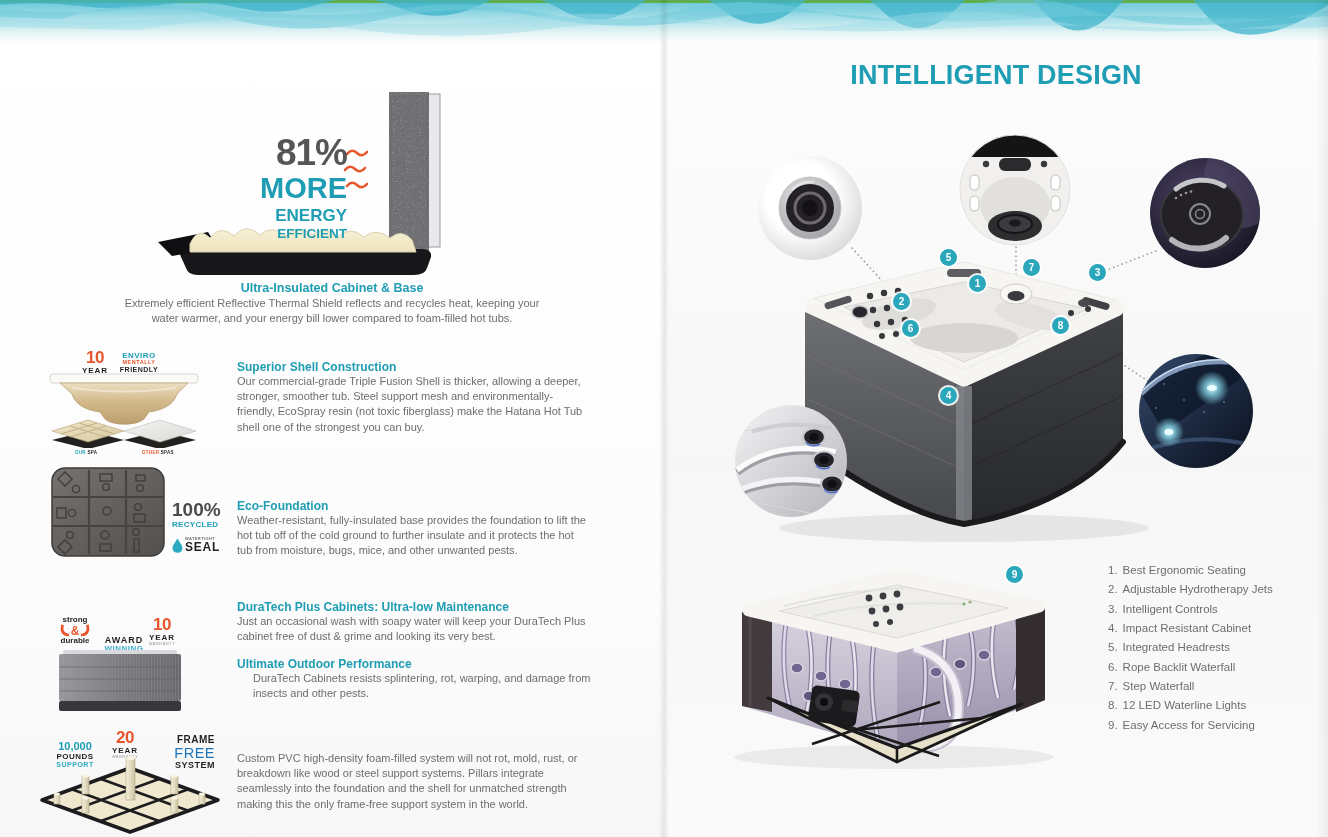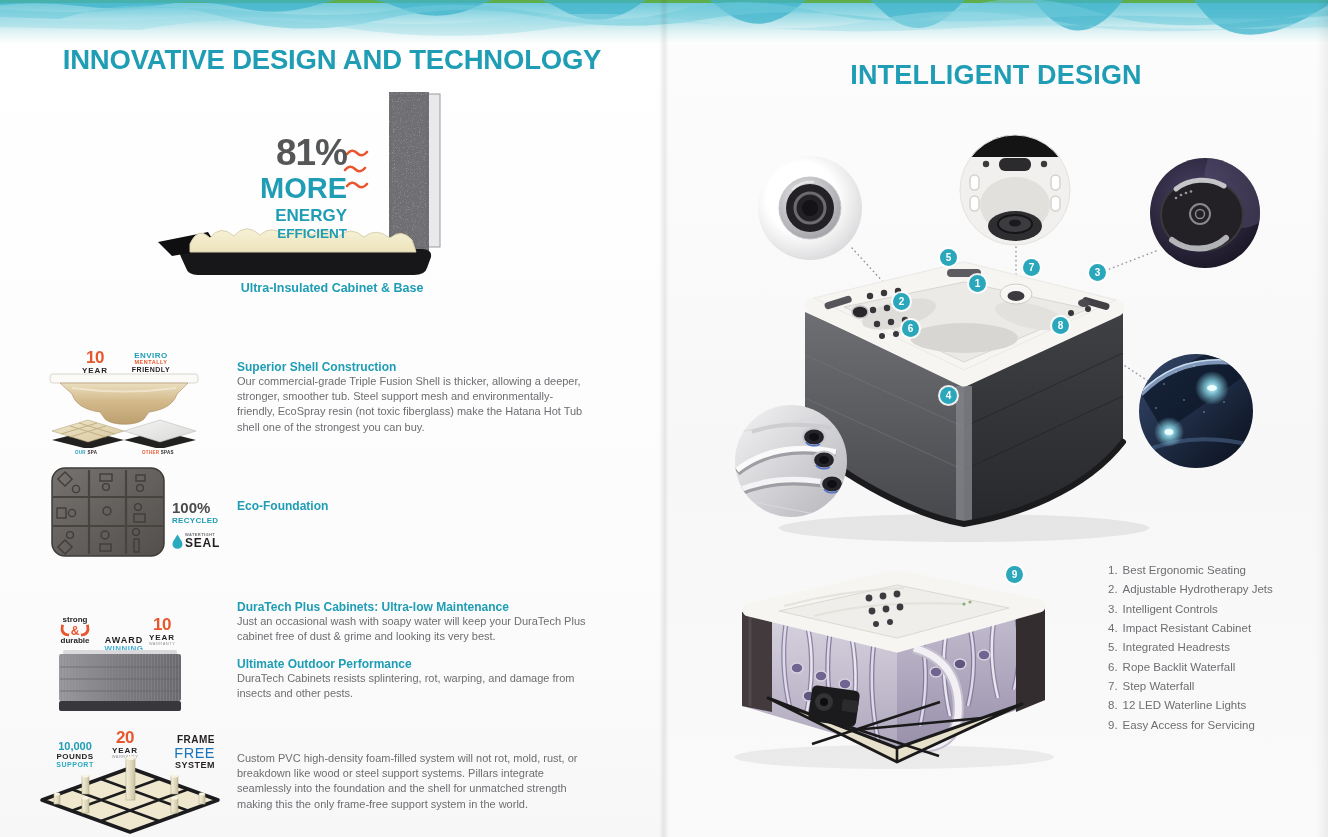--- a/index.html
+++ b/index.html
@@ -53,21 +53,21 @@
   .b-award2{font-weight:bold;color:#45AFD0;font-size:8px;letter-spacing:0.5px;}
   .b-pounds1{font-weight:bold;color:#1E9DB4;font-size:11px;}
   .b-pounds2{font-weight:bold;color:#231F20;font-size:8px;letter-spacing:0.5px;}
   .b-pounds3{font-weight:bold;color:#2AA9BF;font-size:7px;letter-spacing:0.5px;}
   .b-frame1{font-weight:bold;color:#231F20;font-size:10px;letter-spacing:0.5px;}
   .b-frame2{font-weight:normal;color:#1B75BC;font-size:14.5px;letter-spacing:0.5px;}
   .b-frame3{font-weight:bold;color:#231F20;font-size:9px;letter-spacing:0.5px;}
 
   
   .eco-col{left:172px;top:500px;width:56px;text-align:left;line-height:1;}
-  .eco-100{font-size:15px;font-weight:bold;color:#4B4B4D;}
+  .eco-100{font-size:19px;font-weight:bold;color:#4B4B4D;}
   .eco-rec{font-size:8px;font-weight:bold;color:#1E9DB4;letter-spacing:0.3px;margin-top:2px;}
   .seal-row{display:flex;align-items:center;margin-top:8px;}
   .seal-col{margin-left:2px;line-height:1;}
   .seal-small{font-size:4px;font-weight:bold;color:#6D6E71;letter-spacing:0.4px;}
   .seal-big{font-size:12px;font-weight:bold;color:#231F20;letter-spacing:0.8px;}
 
   .spa-label{position:absolute;font-size:4.5px;font-weight:bold;letter-spacing:0.3px;}
   .lbl-teal{color:#1E9DB4;} .lbl-orange{color:#E8562D;} .lbl-dark{color:#231F20;}
 
   
@@ -92,21 +92,20 @@
     <svg width="1328" height="44">
       <path d="M0,5 Q40,1 80,6 T160,5 T240,8 T320,4 T400,8 T480,5 T560,9 T640,4 T720,8 T800,5 T880,9 T960,5 T1040,8 T1120,4 T1200,8 T1328,5 L1328,0 L0,0 Z" fill="#3fb3cb" opacity="0.75"></path>
       <path d="M0,9 Q60,15 120,10 T260,12 T400,9 T540,13 T680,10 T820,12 T960,9 T1100,13 T1328,10 L1328,16 Q1260,21 1180,17 T1020,19 T860,16 T700,20 T540,17 T380,20 T220,16 T60,19 L0,17 Z" fill="#6fcbdb" opacity="0.55"></path>
       <path d="M0,18 Q80,24 160,19 T340,21 T520,18 T700,22 T880,19 T1060,22 T1328,19 L1328,27 Q1240,31 1140,27 T940,29 T740,26 T540,30 T340,27 T140,30 L0,27 Z" fill="#9cdbe6" opacity="0.45"></path>
     </svg>
   </div>
 
   <div class="abs seam"></div>
   <div class="abs edge-right"></div>
 
-  <div class="abs title title-left">INNOVATIVE DESIGN AND TECHNOLOGY</div>
 
   <div class="abs" style="left:150px;top:92px;width:310px;height:188px;">
     <svg width="310" height="188" viewBox="0 0 310 188">
       <defs>
         <filter id="grain" x="-5%" y="-5%" width="110%" height="110%">
           <feTurbulence type="fractalNoise" baseFrequency="0.85" numOctaves="2" stitchTiles="stitch"></feTurbulence>
           <feColorMatrix type="matrix" values="0 0 0 0 0.16  0 0 0 0 0.16  0 0 0 0 0.17  0.7 0.7 0.7 0 0"></feColorMatrix>
         </filter>
         <linearGradient id="gFoam" x1="0" y1="0" x2="0" y2="1">
           <stop offset="0" stop-color="#F7F1D6"></stop>
@@ -133,27 +132,28 @@
       <path d="M40,160 L40,152 Q48,134 60,146 Q70,132 84,144 Q96,130 110,143 Q122,132 136,144 Q148,131 162,143 Q174,133 188,145 Q200,133 214,145 Q226,135 240,146 Q252,136 262,148 L266,160 Z" fill="url(#gFoam)" stroke="#d9d2b0" stroke-width="1"></path>
     </svg>
   </div>
   <div class="abs hero-stat">
     <div class="stat-value">81%</div>
     <div class="stat-l1">MORE</div>
     <div class="stat-l2">ENERGY</div>
     <div class="stat-l3">EFFICIENT</div>
   </div>
   <div class="abs h-teal center" style="left:0;top:281px;width:664px;">Ultra-Insulated Cabinet &amp; Base</div>
+  <div class="abs body-txt center" style="left:112px;top:296px;width:440px;">Extremely efficient Reflective Thermal Shield reflects and recycles heat, keeping your water warmer, and your energy bill lower compared to foam-filled hot tubs.</div>
 
   <div class="badge" style="left:72px;top:349px;width:46px;">
     <div class="b-num">10</div>
     <div class="b-year">YEAR</div>
     <div class="b-warr">WARRANTY</div>
   </div>
-  <div class="badge" style="left:124px;top:352px;width:54px;">
+  <div class="badge" style="left:112px;top:352px;width:54px;">
     <div class="b-enviro1">ENVIRO</div>
     <div class="b-enviro2">MENTALLY</div>
     <div class="b-enviro3">FRIENDLY</div>
   </div>
   <div class="abs" style="left:48px;top:368px;width:152px;height:80px;">
     <svg width="152" height="80" viewBox="0 0 152 80">
       <defs>
         <linearGradient id="gTan" x1="0" y1="0" x2="0" y2="1">
           <stop offset="0" stop-color="#EBDFC0"></stop>
             <stop offset="0.45" stop-color="#D3B98B"></stop>
@@ -228,20 +228,21 @@
       <svg width="11" height="15" viewBox="0 0 11 15">
         <path d="M5.5,0.5 C7.5,4 10.5,7.5 10.5,10.2 A5,4.5 0 0 1 0.5,10.2 C0.5,7.5 3.5,4 5.5,0.5 Z" fill="#2AA9BF"></path>
       </svg>
       <div class="seal-col">
         <div class="seal-small">WATERTIGHT</div>
         <div class="seal-big">SEAL</div>
       </div>
     </div>
   </div>
   <div class="abs h-teal" style="left:237px;top:499px;width:360px;font-size:12px;">Eco-Foundation</div>
+  <div class="abs body-txt" style="left:237px;top:513px;width:352px;">Weather-resistant, fully-insulated base provides the foundation to lift the hot tub off of the cold ground to further insulate and it protects the hot tub from moisture, bugs, mice, and other unwanted pests.</div>
 
   <div class="badge" style="left:53px;top:616px;width:44px;">
     <div class="b-strong">strong</div>
     <div class="arms">
       <span class="hook hook-l"></span>
         <span class="amp">&amp;</span>
         <span class="hook hook-r"></span>
     </div>
     <div class="b-strong">durable</div>
   </div>
@@ -270,21 +271,21 @@
       <rect x="8" y="0" width="114" height="5" rx="2" fill="#d9d9db"></rect>
       <rect x="4" y="4" width="122" height="47" rx="2" fill="url(#gCab)"></rect>
       <rect x="4" y="4" width="122" height="47" rx="2" fill="url(#slats)"></rect>
       <path d="M5,17 L125,17 M5,29 L125,29 M5,41 L125,41" stroke="#606064" stroke-width="0.8" opacity="0.8"></path>
       <rect x="4" y="51" width="122" height="10" rx="2" fill="#38383c"></rect>
     </svg>
   </div>
   <div class="abs h-teal" style="left:237px;top:600px;width:360px;font-size:12px;">DuraTech Plus Cabinets: Ultra-low Maintenance</div>
   <div class="abs h-teal" style="left:237px;top:657px;width:360px;font-size:12px;">Ultimate Outdoor Performance</div>
   <div class="abs body-txt" style="left:237px;top:614px;width:352px;">Just an occasional wash with soapy water will keep your DuraTech Plus cabinet free of dust &amp; grime and looking its very best.</div>
-  <div class="abs body-txt" style="left:237px;top:671px;width:352px;">DuraTech Cabinets resists splintering, rot, warping, and damage from insects and other pests.</div>
+  <div class="abs body-txt" style="left:253px;top:671px;width:352px;">DuraTech Cabinets resists splintering, rot, warping, and damage from insects and other pests.</div>
 
   <div class="badge" style="left:46px;top:741px;width:58px;text-align:center;">
     <div class="b-pounds1">10,000</div>
     <div class="b-pounds2">POUNDS</div>
     <div class="b-pounds3">SUPPORT</div>
   </div>
   <div class="badge" style="left:103px;top:729px;width:44px;">
     <div class="b-num">20</div>
     <div class="b-year">YEAR</div>
     <div class="b-warr">WARRANTY</div>

